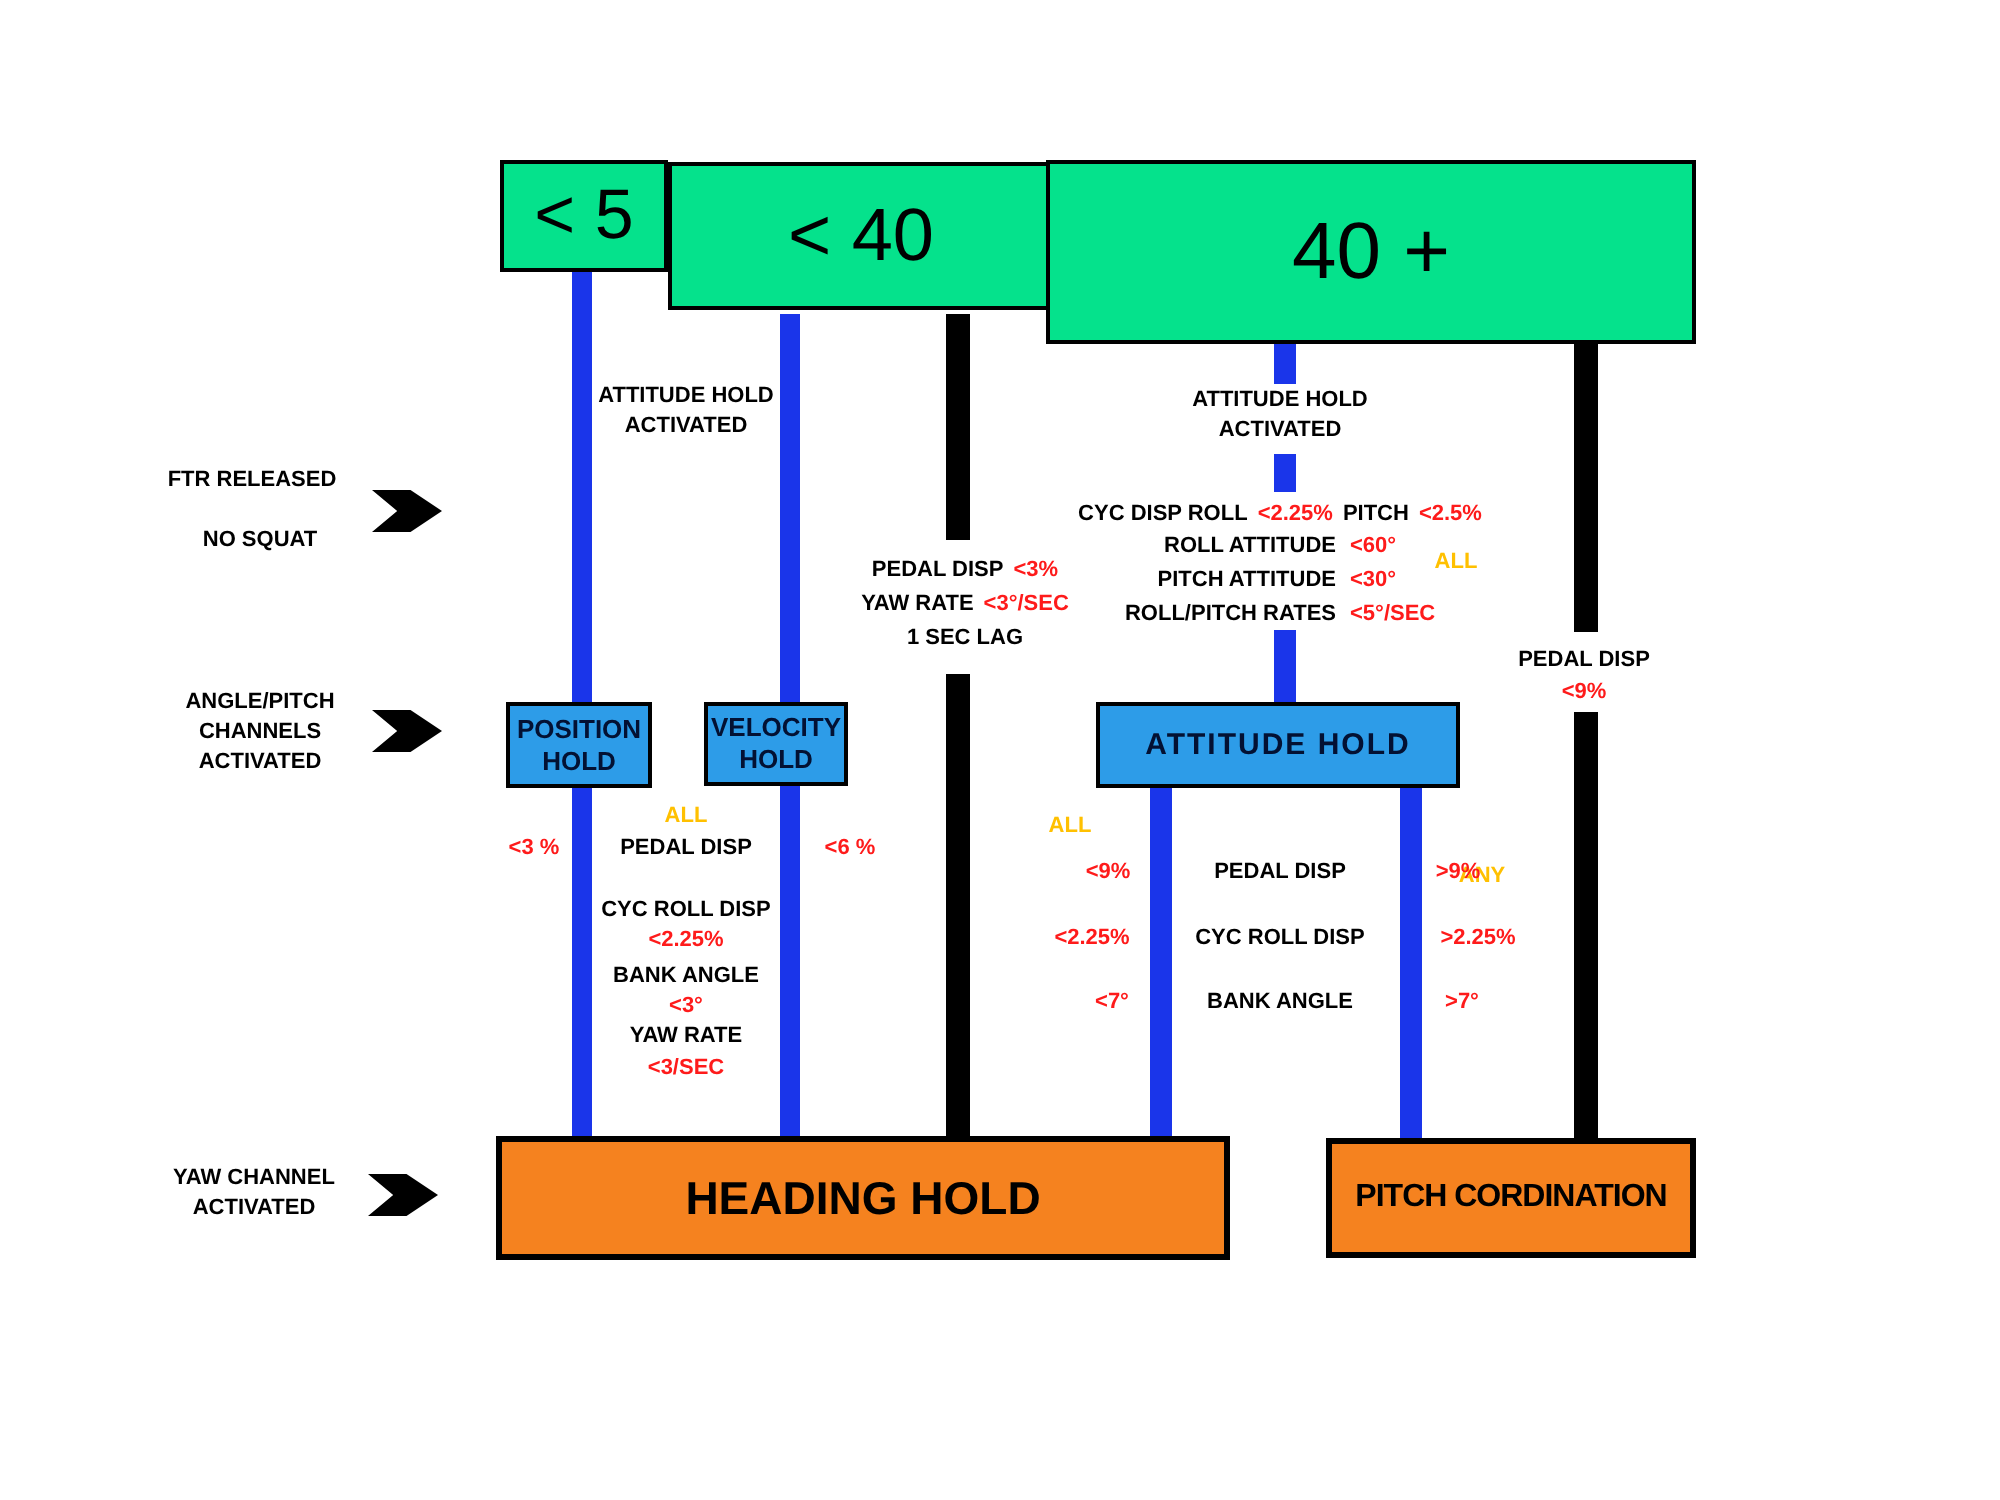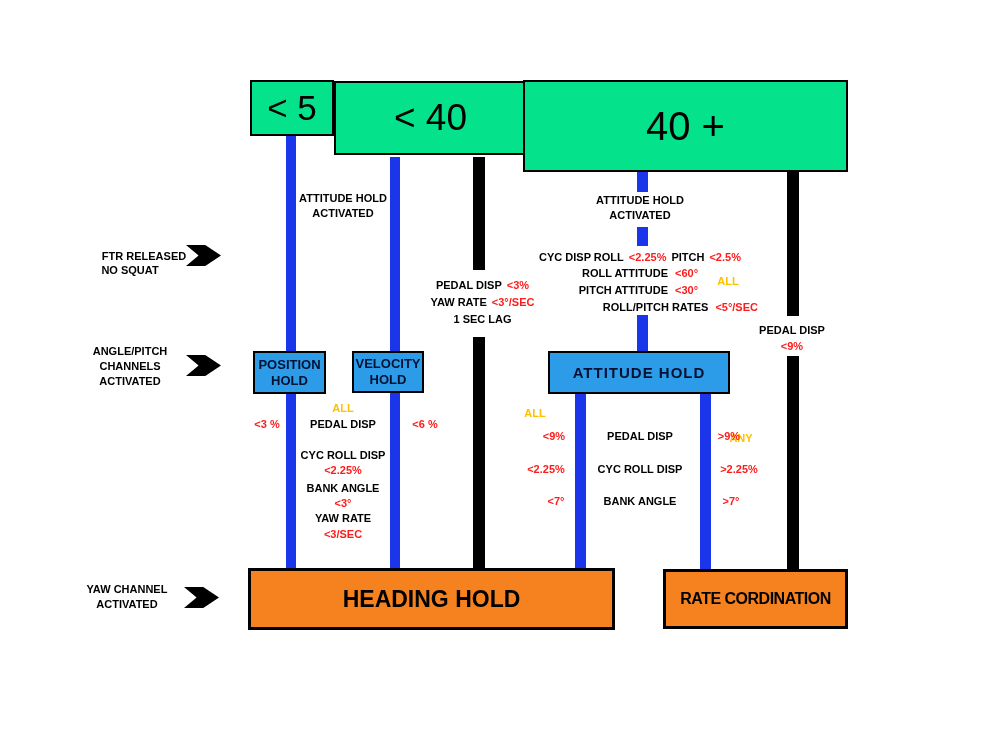--- a/index.html
+++ b/index.html
@@ -60,21 +60,21 @@
   <div class="gbox" style="left:250px;top:80px;width:84px;height:56px;font-size:35px;">
     <span>&lt; 5</span>
   </div>
   <div class="gbox" style="left:334px;top:81px;width:193px;height:74px;font-size:37px;">
     <span>&lt; 40</span>
   </div>
   <div class="gbox" style="left:523px;top:80px;width:325px;height:92px;font-size:40px;">
     <span>40 +</span>
   </div>
 
-  <div class="ann" style="left:69px;top:233px;width:150px;margin-top:16px;">
+  <div class="ann" style="left:51px;top:233px;width:150px;">
     <span>FTR RELEASED</span>
   </div>
   <div class="ann" style="left:55px;top:263px;width:150px;">
     <span>NO SQUAT</span>
   </div>
   <div class="arrow" style="left:186px;top:245px;width:35px;height:21px;"></div>
 
   <div class="ann" style="left:55px;top:344px;width:150px;">
     <div>ANGLE/PITCH</div>
     <div>CHANNELS</div>
@@ -154,21 +154,21 @@
     <span>CYC DISP ROLL</span><span class="red gap">&lt;2.25%</span><span class="gap">PITCH</span><span class="red gap">&lt;2.5%</span>
   </div>
   <div class="crit" style="left:528px;top:266px;width:230px;">
     <span class="lab">ROLL ATTITUDE</span>
     <span class="val red">&lt;60°</span>
   </div>
   <div class="crit" style="left:528px;top:283px;width:230px;">
     <span class="lab">PITCH ATTITUDE</span>
     <span class="val red">&lt;30°</span>
   </div>
-  <div class="crit" style="left:528px;top:300px;width:230px;justify-content:flex-end;">
+  <div class="crit" style="left:528px;top:300px;width:230px;">
     <span class="lab">ROLL/PITCH RATES</span>
     <span class="val red">&lt;5°/SEC</span>
   </div>
   <div class="ann yellow" style="left:700px;top:274px;width:56px;">
     <span>ALL</span>
   </div>
 
   <div class="mbox" style="left:548px;top:351px;width:182px;height:43px;font-size:15px;letter-spacing:1px;">
     <div>ATTITUDE HOLD</div>
   </div>
@@ -214,16 +214,16 @@
     <span>PEDAL DISP</span>
   </div>
   <div class="ann red" style="left:738px;top:339px;width:108px;">
     <span>&lt;9%</span>
   </div>
 
   <div class="obox" style="left:248px;top:568px;width:367px;height:62px;font-size:23px;">
     <span>HEADING HOLD</span>
   </div>
   <div class="obox" style="left:663px;top:569px;width:185px;height:60px;font-size:16px;letter-spacing:-0.5px;">
-    <span>RATE CORDINATION</span>
+    <span>PITCH CORDINATION</span>
   </div>
 
 </div>
 
 </body></html>

